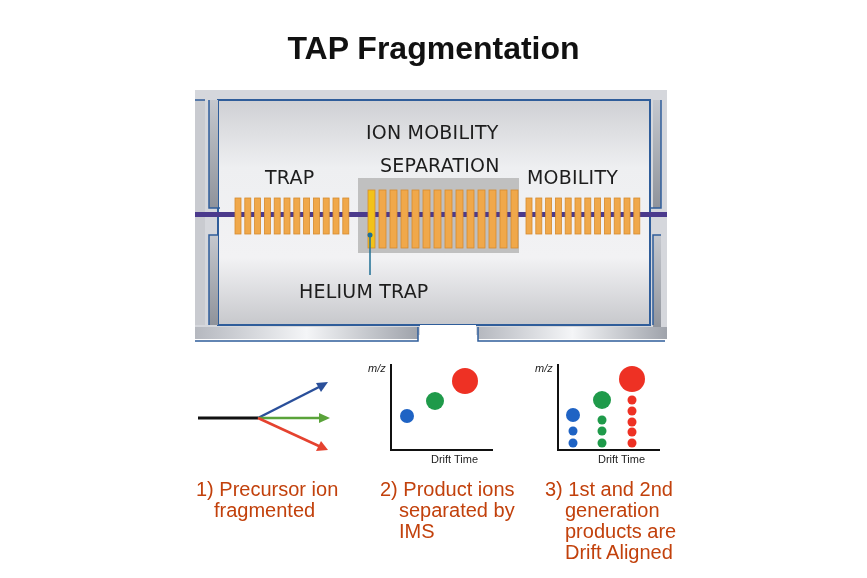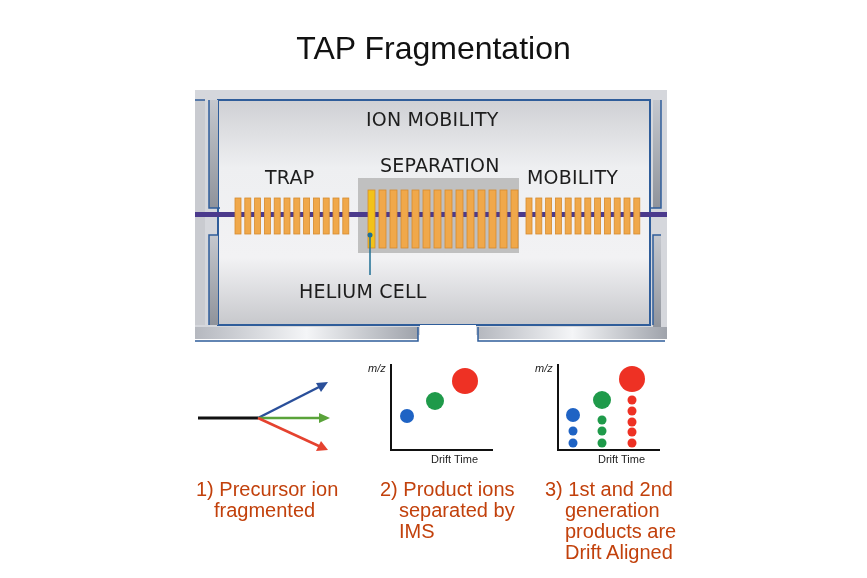--- a/index.html
+++ b/index.html
@@ -1,17 +1,17 @@
 <!DOCTYPE html>
 <html><head>
 <meta charset="utf-8">
 <style>
   html, body { margin: 0; padding: 0; }
   body { width: 867px; height: 578px; background: #ffffff; position: relative; overflow: hidden; font-family: "Liberation Sans", sans-serif; color: #111; }
-  .title { position: absolute; left: 0; width: 867px; top: 30px; text-align: center; font-size: 32px; font-weight: normal; color: #111; }
+  .title { position: absolute; left: 0; width: 867px; top: 30px; text-align: center; font-size: 32px; font-weight: bold; color: #111; }
   .diagram { position: absolute; left: 195px; top: 90px; width: 472px; height: 265px; }
   .label { position: absolute; font-family: "DejaVu Sans", sans-serif; font-size: 19px; color: #1d1d1d; letter-spacing: 0.2px; white-space: nowrap; }
   .caption { position: absolute; font-size: 20px; color: #c2410c; line-height: 21px; }
   .caption .line { display: block; }
   .axis-label { position: absolute; font-size: 11px; color: #222; }
   .mz { position: absolute; font-size: 11px; font-style: italic; color: #222; }
 </style>
 </head>
 <body>
 
@@ -102,24 +102,24 @@
         <rect x="419.2" y="108" width="6" height="36" fill="#f0a84a" stroke="#d68a2e" stroke-width="0.8"></rect>
         <rect x="429" y="108" width="6" height="36" fill="#f0a84a" stroke="#d68a2e" stroke-width="0.8"></rect>
         <rect x="438.8" y="108" width="6" height="36" fill="#f0a84a" stroke="#d68a2e" stroke-width="0.8"></rect>
       </g>
 
     <line x1="175" y1="145" x2="175" y2="185" stroke="#1f6f95" stroke-width="1.5"></line>
     <circle cx="175" cy="145" r="2.5" fill="#1f6f95"></circle>
   </svg>
 
   <div class="label" style="left:70px; top:76px;">TRAP</div>
-  <div class="label" style="left:171px; top:18px;">ION MOBILITY</div>
+  <div class="label" style="left:171px; top:31px;">ION MOBILITY</div>
   <div class="label" style="left:185px; top:64px;">SEPARATION</div>
   <div class="label" style="left:332px; top:76px;">MOBILITY</div>
-  <div class="label" style="left:104px; top:190px;">HELIUM CELL</div>
+  <div class="label" style="left:104px; top:190px;">HELIUM TRAP</div>
 </div>
 
 <div style="position:absolute; left:195px; top:375px; width:140px; height:80px;">
   <svg width="140" height="80" viewBox="0 0 140 80">
     <line x1="3" y1="43" x2="63" y2="43" stroke="#111" stroke-width="3"></line>
     <line x1="63" y1="43" x2="128" y2="10" stroke="#2a4f9a" stroke-width="2.5"></line>
     <polygon points="133,7 121,8 126,17" fill="#2a4f9a"></polygon>
     <line x1="63" y1="43" x2="128" y2="43" stroke="#5aa33a" stroke-width="2.5"></line>
     <polygon points="135,43 124,38 124,48" fill="#5aa33a"></polygon>
     <line x1="63" y1="43" x2="126" y2="72" stroke="#e5422f" stroke-width="2.5"></line>

